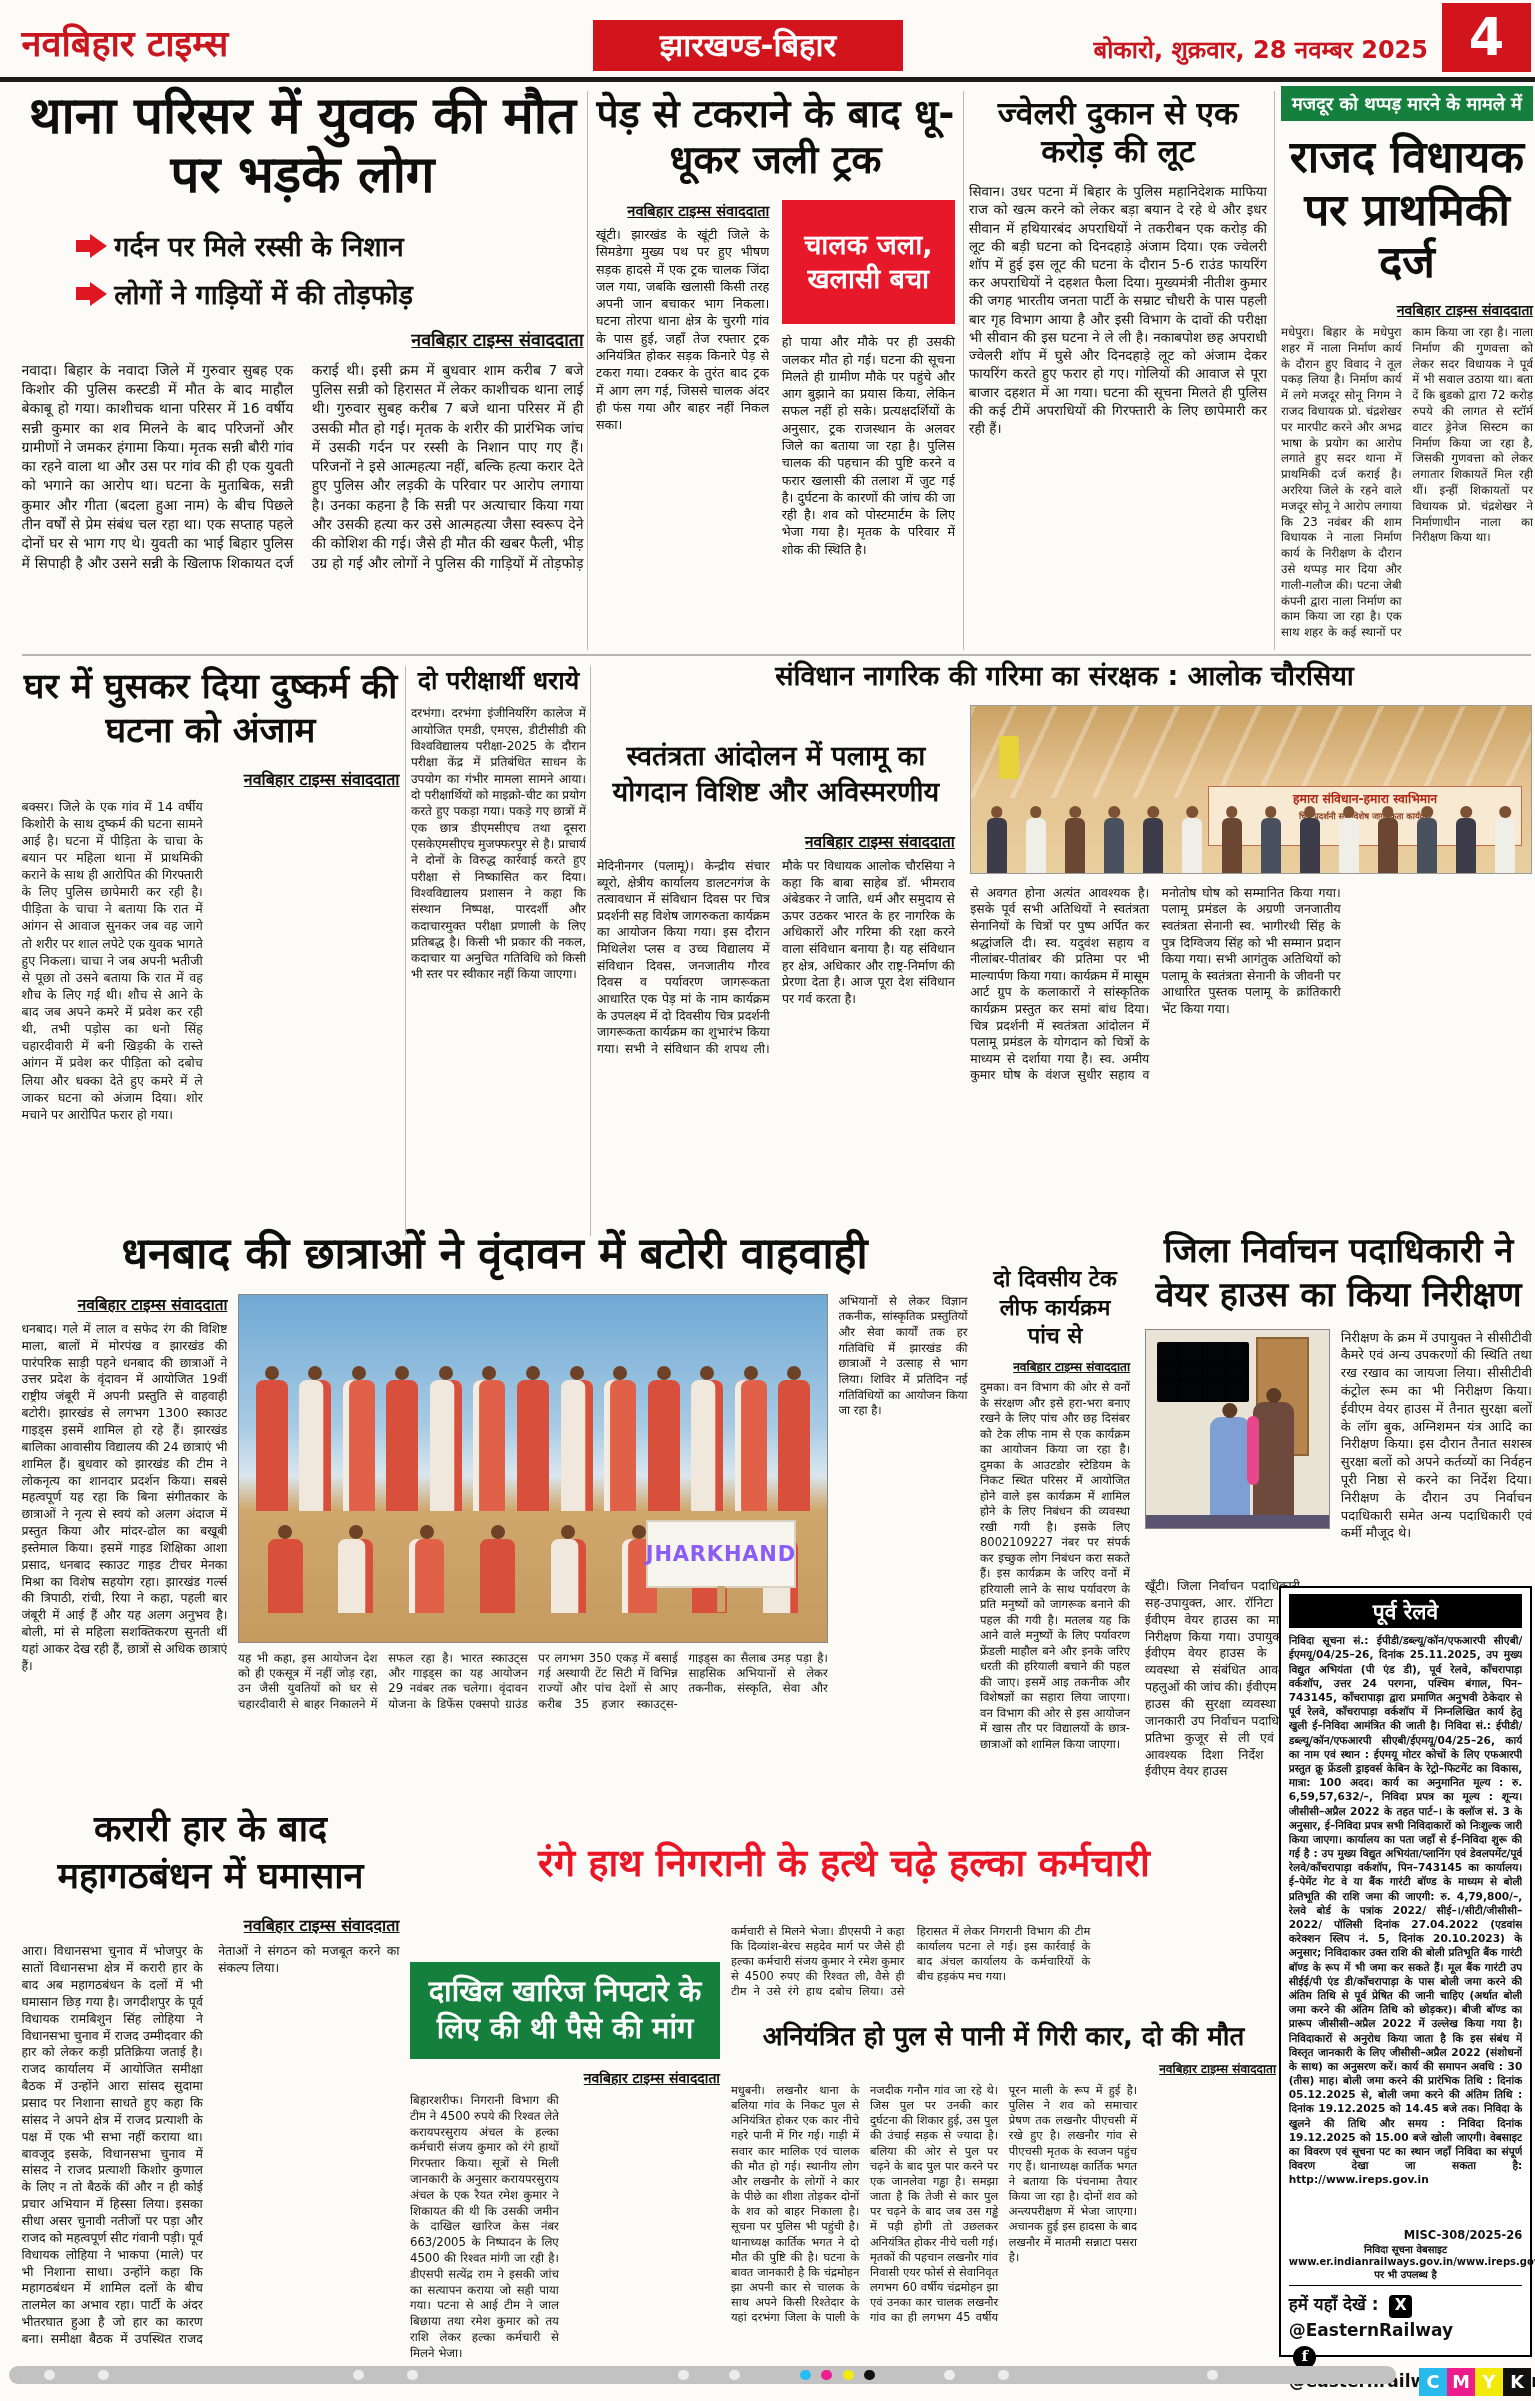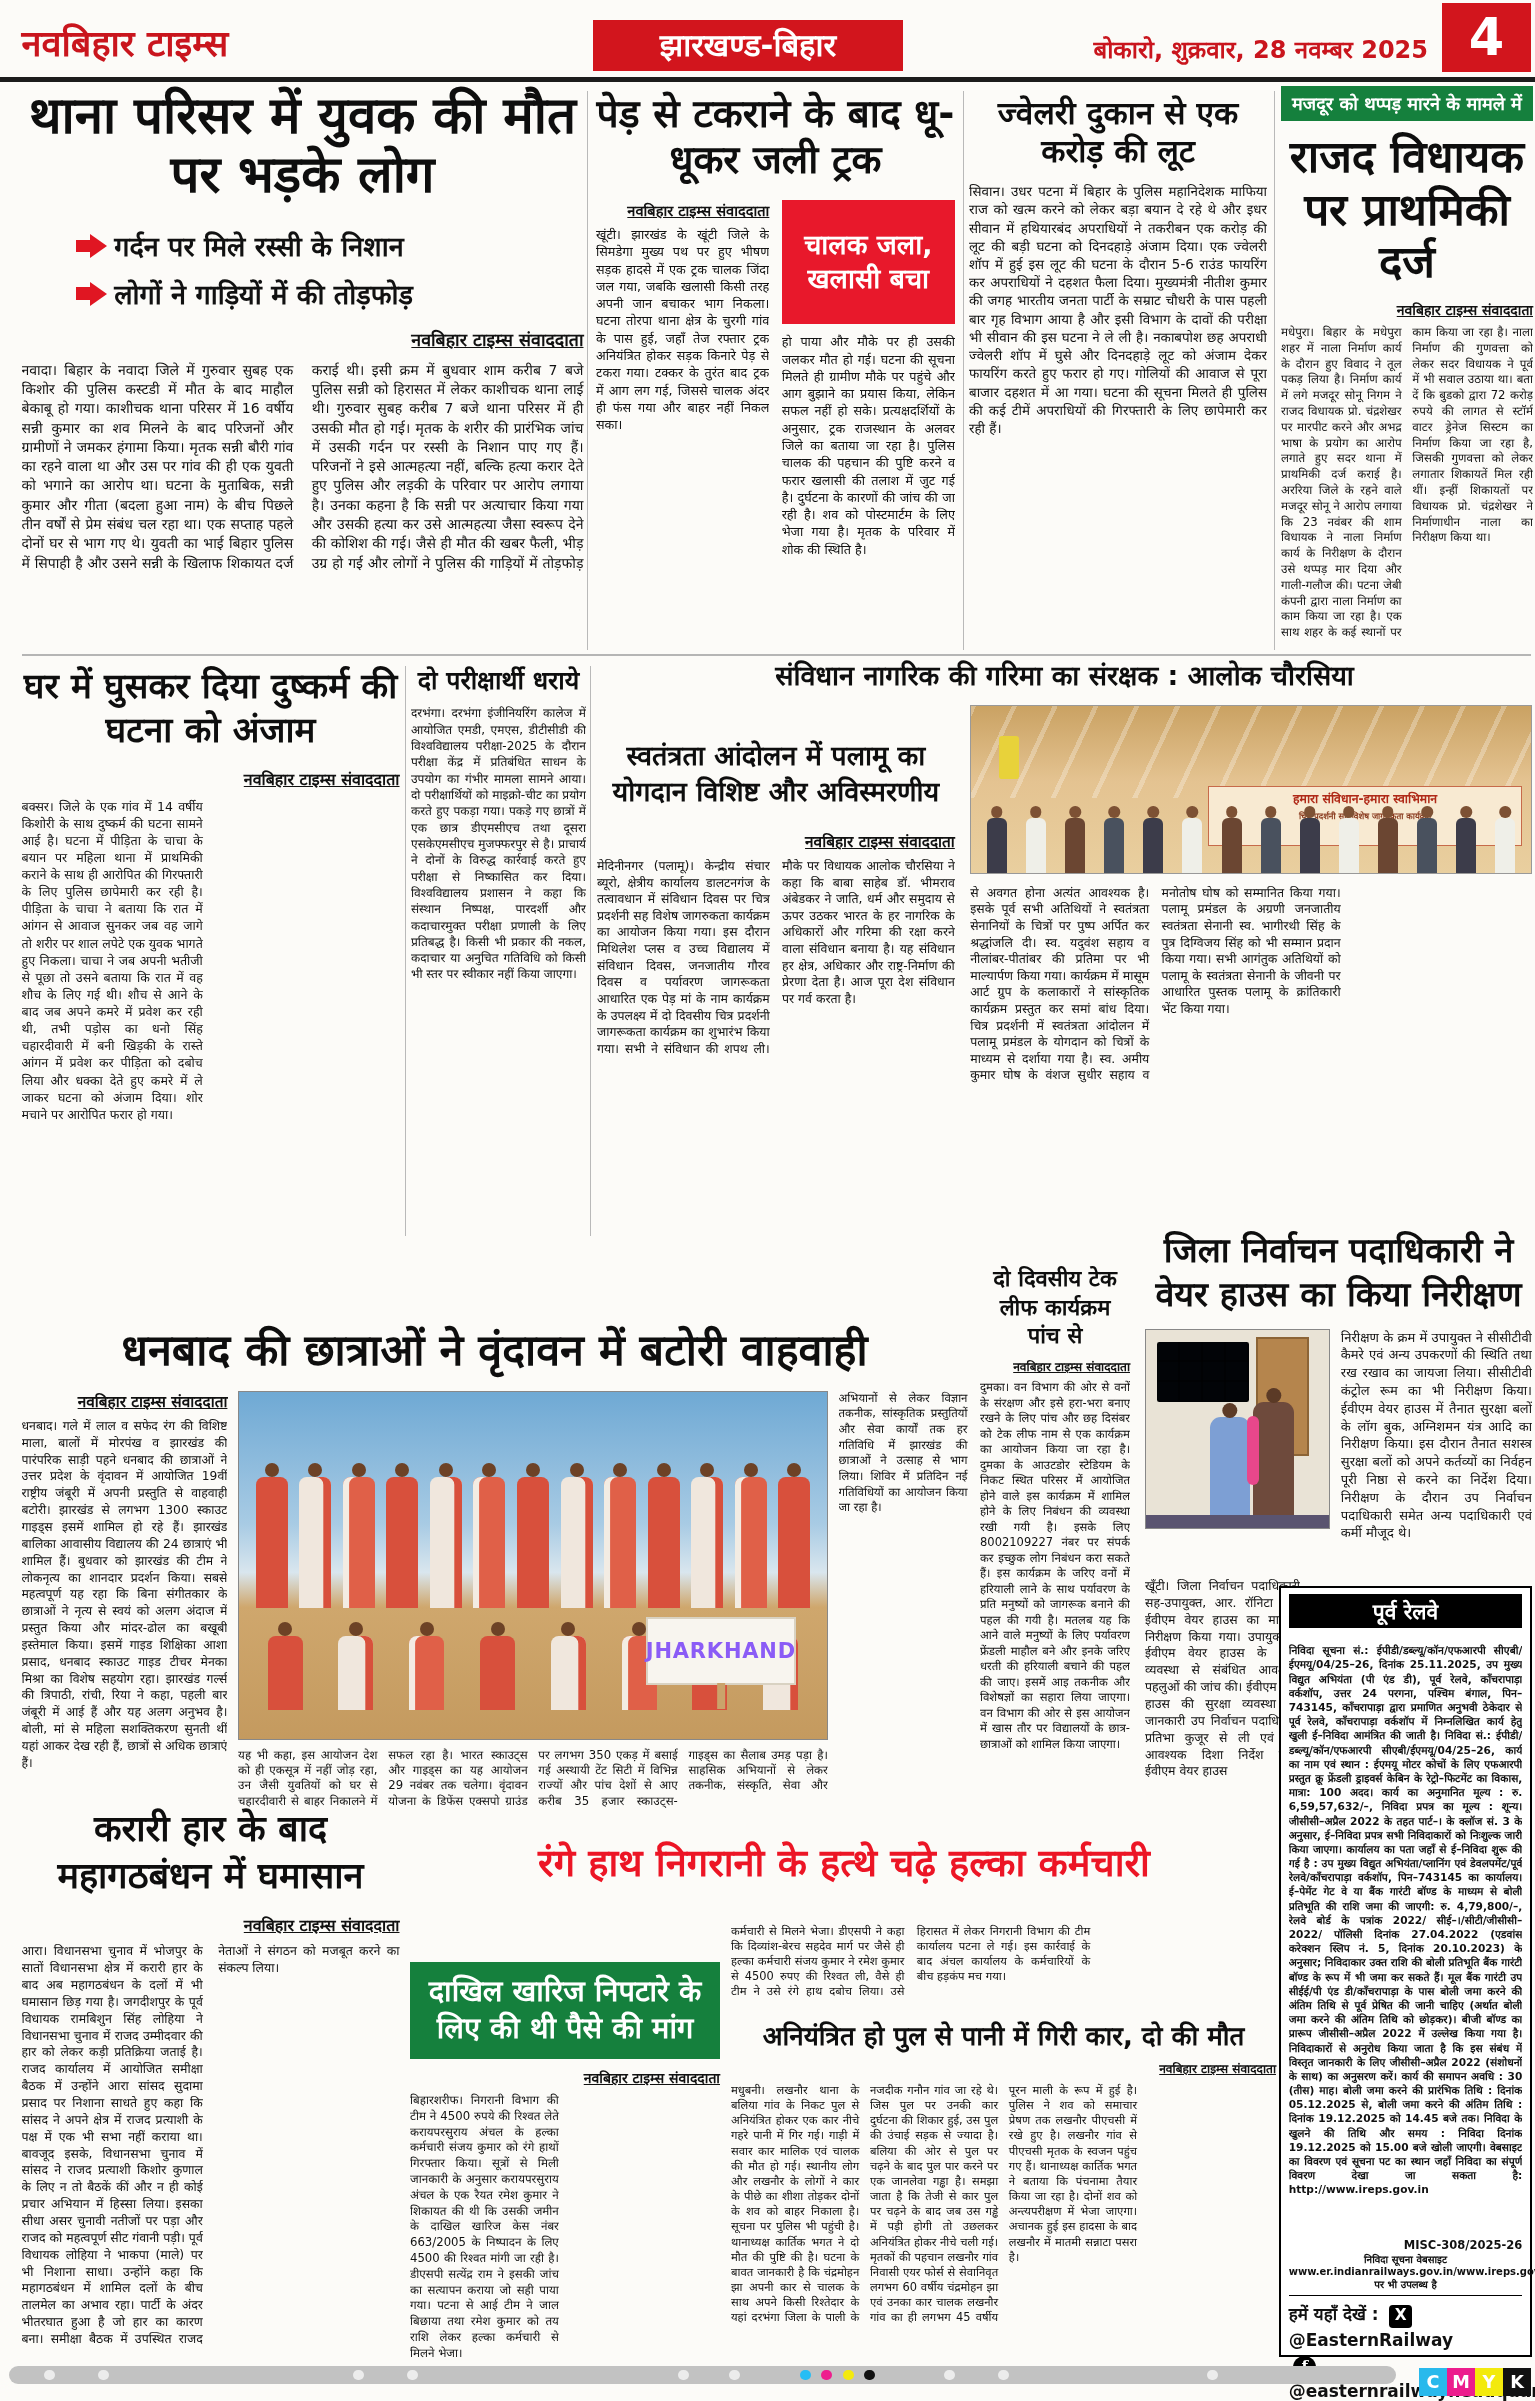--- a/index.html
+++ b/index.html
@@ -68,21 +68,21 @@
   .wh-door{position:absolute;right:20px;top:7.7px;width:49px;height:115px;background:#b5854d;border:2.3px solid #8c6436;}
   .wh-p1{position:absolute;left:64px;bottom:10.7px;width:40px;height:100px;background:#7d9fd4;border-radius:10.7px 10.7px 0 0;}
   .wh-p1::before{content:"";position:absolute;top:-14px;left:50%;transform:translateX(-50%);width:15.4px;height:15.4px;border-radius:50%;background:#5b3a26;}
   .wh-p2{position:absolute;left:107px;bottom:10.7px;width:41px;height:115px;background:#6e4a3c;border-radius:10.7px 10.7px 0 0;}
   .wh-p2::before{content:"";position:absolute;top:-14px;left:50%;transform:translateX(-50%);width:15.4px;height:15.4px;border-radius:50%;background:#5b3a26;}
   .wh-p2::after{content:"";position:absolute;left:-6.1px;top:14px;width:12.3px;height:69px;background:#e8478b;border-radius:6.1px;}
   .wh-desk{position:absolute;left:0;right:0;bottom:0;height:12.3px;background:#5a5470;}
   
   #ad{border:2.3px solid #000;background:#fff;box-sizing:border-box;padding:6.1px 7.7px;}
   .ad-title{background:#000;color:#fff;font-size:21px;font-weight:800;text-align:center;padding:3.1px 0;}
-  .ad-body{margin-top:15px;font-size:10.6px;font-weight:600;line-height:1.34;text-align:justify;height:593px;overflow:hidden;}
+  .ad-body{margin-top:5px;font-size:10.6px;font-weight:600;line-height:1.34;text-align:justify;height:593px;overflow:hidden;}
   .ad-ref{text-align:right;font-weight:800;font-size:11.5px;margin-top:1.5px;}
   .ad-note{text-align:center;font-weight:700;font-size:10px;border-bottom:1.5px solid #000;padding-bottom:4.6px;}
   .ad-social{padding-top:6.1px;font-size:17px;font-weight:800;line-height:1.5;}
   .x-icon{display:inline-flex;width:23px;height:23px;background:#000;color:#fff;border-radius:3.8px;
     align-items:center;justify-content:center;font-size:15.4px;margin:0 4.6px;}
   .f-icon{display:inline-flex;width:23px;height:23px;background:#000;color:#fff;border-radius:50%;
     align-items:center;justify-content:center;font-size:15.4px;margin:0 4.6px;font-family:"DejaVu Serif",serif;}
   
   #footbar{left:9.2px;top:2366px;width:1387px;height:18.4px;background:#c2c2c2;border-radius:9.2px;}
   .dot{position:absolute;top:3.8px;width:10.7px;height:10.7px;border-radius:50%;background:#ececec;}
@@ -195,21 +195,21 @@
             <span class="sv-fig"></span>
             <span class="sv-fig"></span>
             <span class="sv-fig"></span>
         </div>
       </div>
       <div class="bodytxt" style="margin-top:10.7px;height:215px;column-count:3;column-gap:12.3px;font-size:12.4px;line-height:1.34;">से अवगत होना अत्यंत आवश्यक है। इसके पूर्व सभी अतिथियों ने स्वतंत्रता सेनानियों के चित्रों पर पुष्प अर्पित कर श्रद्धांजलि दी। स्व. यदुवंश सहाय व नीलांबर-पीतांबर की प्रतिमा पर भी माल्यार्पण किया गया। कार्यक्रम में मासूम आर्ट ग्रुप के कलाकारों ने सांस्कृतिक कार्यक्रम प्रस्तुत कर समां बांध दिया। चित्र प्रदर्शनी में स्वतंत्रता आंदोलन में पलामू प्रमंडल के योगदान को चित्रों के माध्यम से दर्शाया गया है। स्व. अमीय कुमार घोष के वंशज सुधीर सहाय व मनोतोष घोष को सम्मानित किया गया। पलामू प्रमंडल के अग्रणी जनजातीय स्वतंत्रता सेनानी स्व. भागीरथी सिंह के पुत्र दिग्विजय सिंह को भी सम्मान प्रदान किया गया। सभी आगंतुक अतिथियों को पलामू के स्वतंत्रता सेनानी के जीवनी पर आधारित पुस्तक पलामू के क्रांतिकारी भेंट किया गया।</div>
     </div>
   </div>
 </div>
 
-<div class="abs" style="left:21.5px;top:1326px;width:946px;">
+<div class="abs" style="left:21.5px;top:1229px;width:946px;">
   <h2 class="hl" style="font-size:43px;line-height:1.15;text-align:center;">धनबाद की छात्राओं ने वृंदावन में बटोरी वाहवाही</h2>
   <div style="display:flex;gap:10.7px;margin-top:15.4px;">
     <div style="width:206px;">
       <div class="byline" style="font-size:15.4px;">नवबिहार टाइम्स संवाददाता</div>
       <div class="bodytxt" style="margin-top:6.1px;height:430px;font-size:12.3px;line-height:1.37;">धनबाद। गले में लाल व सफेद रंग की विशिष्ट माला, बालों में मोरपंख व झारखंड की पारंपरिक साड़ी पहने धनबाद की छात्राओं ने उत्तर प्रदेश के वृंदावन में आयोजित 19वीं राष्ट्रीय जंबूरी में अपनी प्रस्तुति से वाहवाही बटोरी। झारखंड से लगभग 1300 स्काउट गाइड्स इसमें शामिल हो रहे हैं। झारखंड बालिका आवासीय विद्यालय की 24 छात्राएं भी शामिल हैं। बुधवार को झारखंड की टीम ने लोकनृत्य का शानदार प्रदर्शन किया। सबसे महत्वपूर्ण यह रहा कि बिना संगीतकार के छात्राओं ने नृत्य से स्वयं को अलग अंदाज में प्रस्तुत किया और मांदर-ढोल का बखूबी इस्तेमाल किया। इसमें गाइड शिक्षिका आशा प्रसाद, धनबाद स्काउट गाइड टीचर मेनका मिश्रा का विशेष सहयोग रहा। झारखंड गर्ल्स की त्रिपाठी, रांची, रिया ने कहा, पहली बार जंबूरी में आई हैं और यह अलग अनुभव है। बोली, मां से महिला सशक्तिकरण सुनती थीं यहां आकर देख रही हैं, छात्रों से अधिक छात्राएं हैं।</div>
     </div>
     <div style="width:590px;">
       <div class="dh-photo">
         <div class="dh-row dh-row1">
           <span class="dh-fig"></span>

